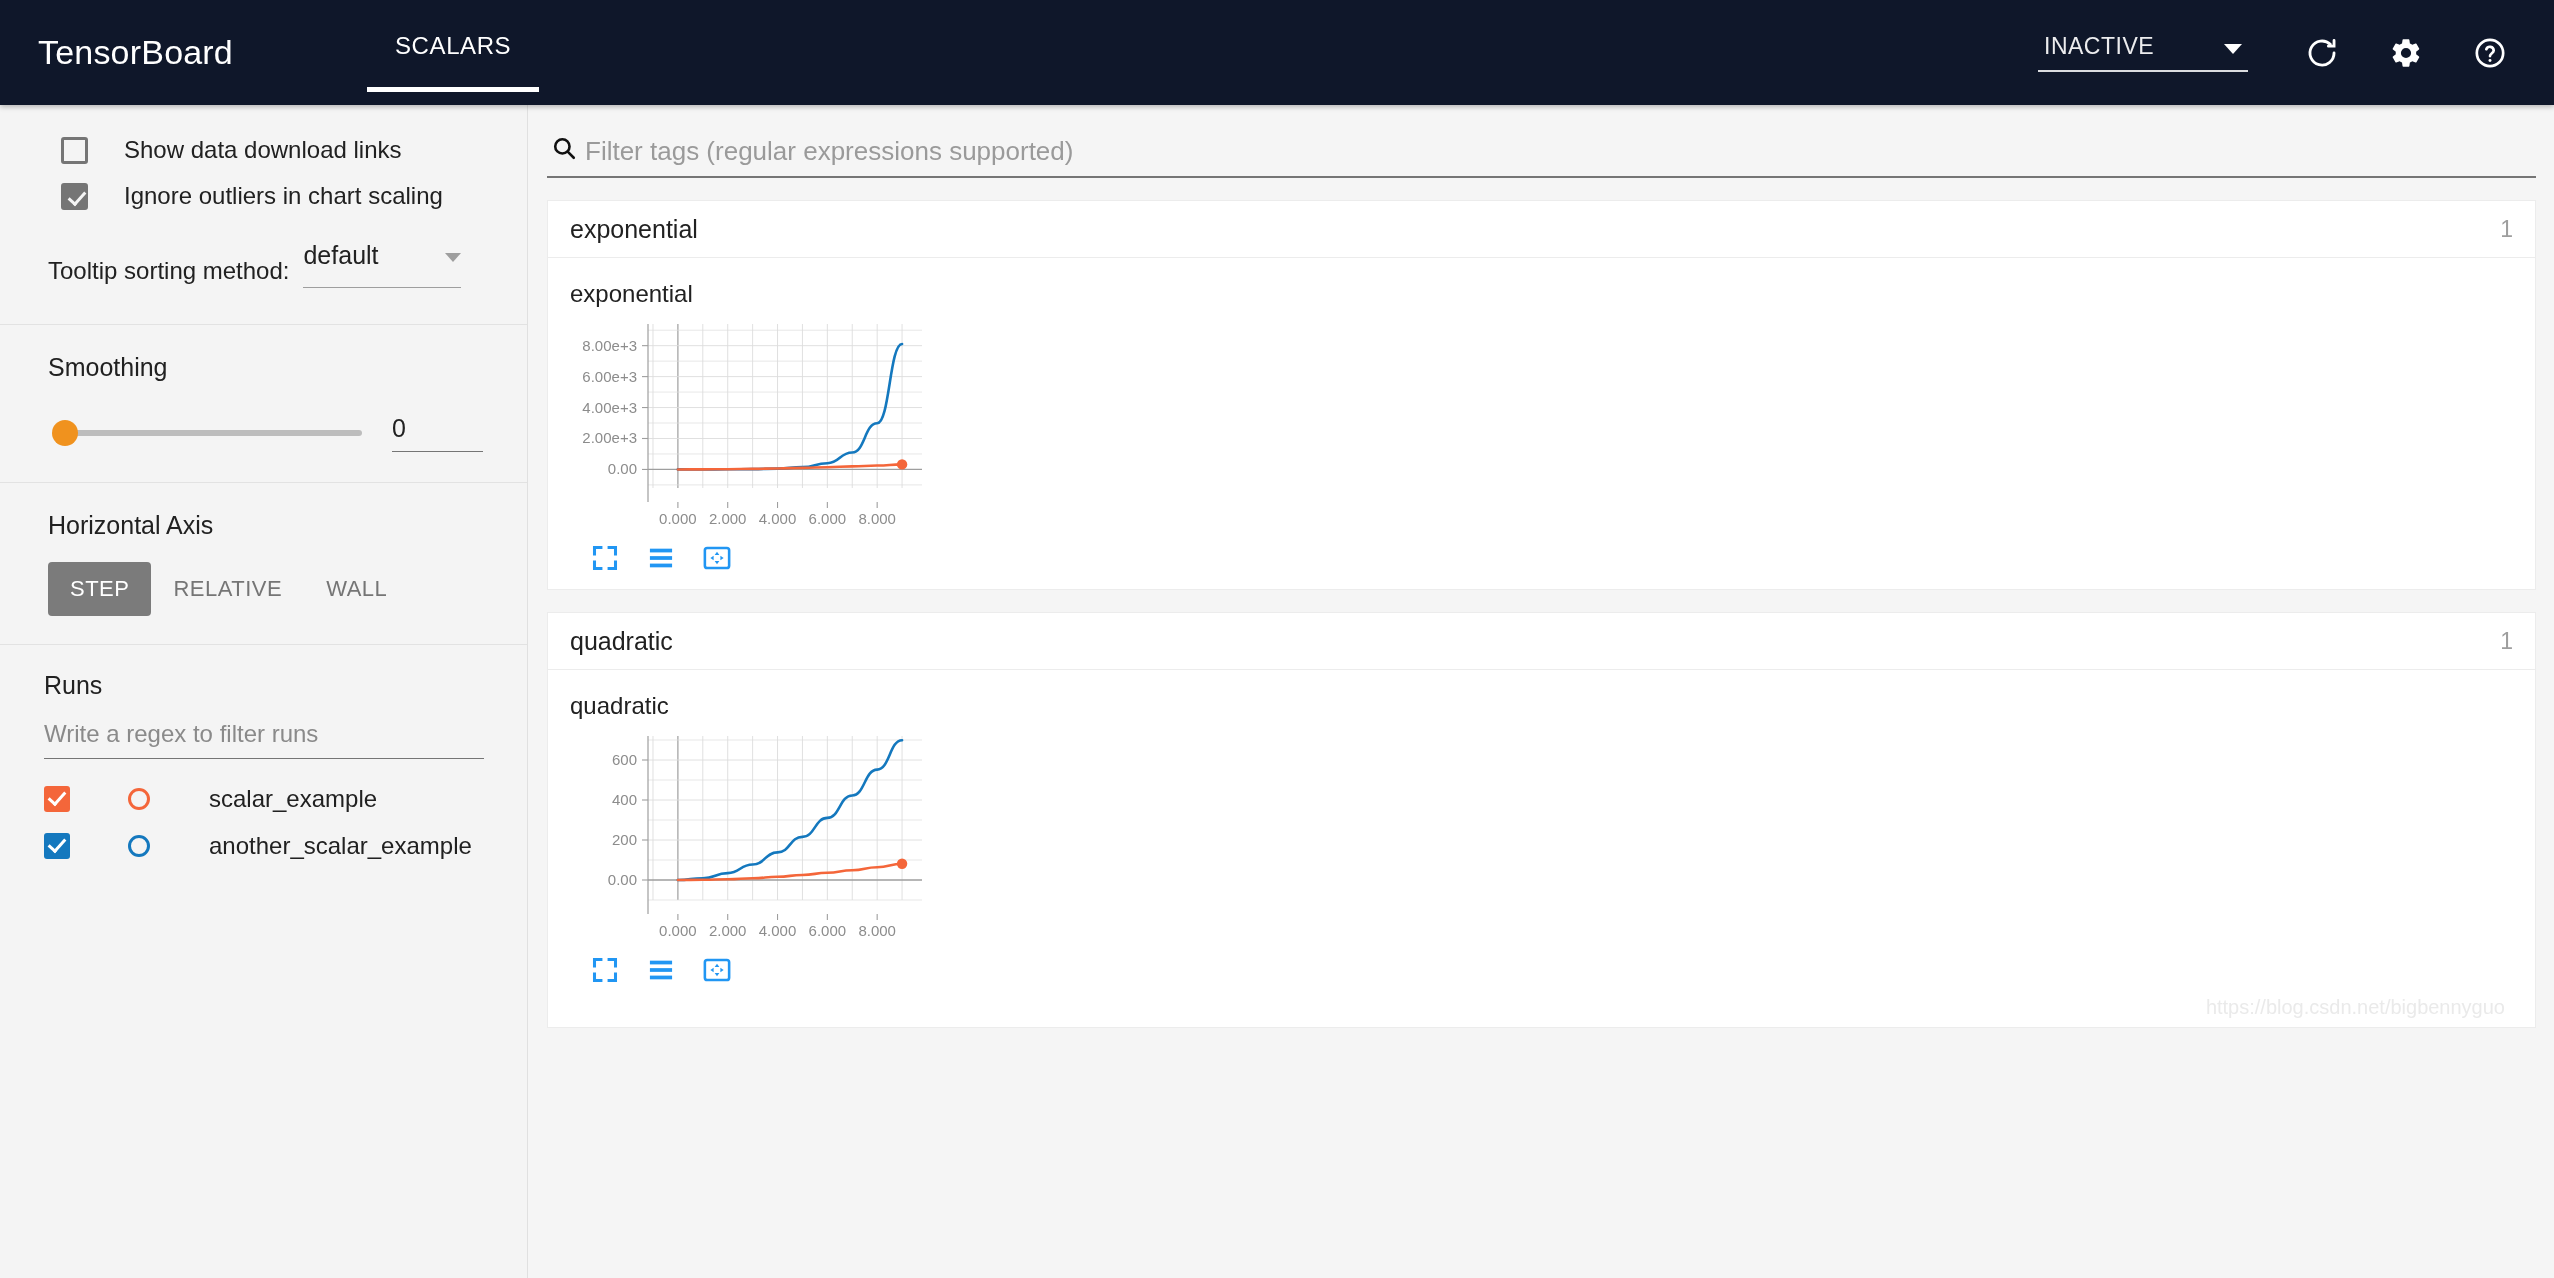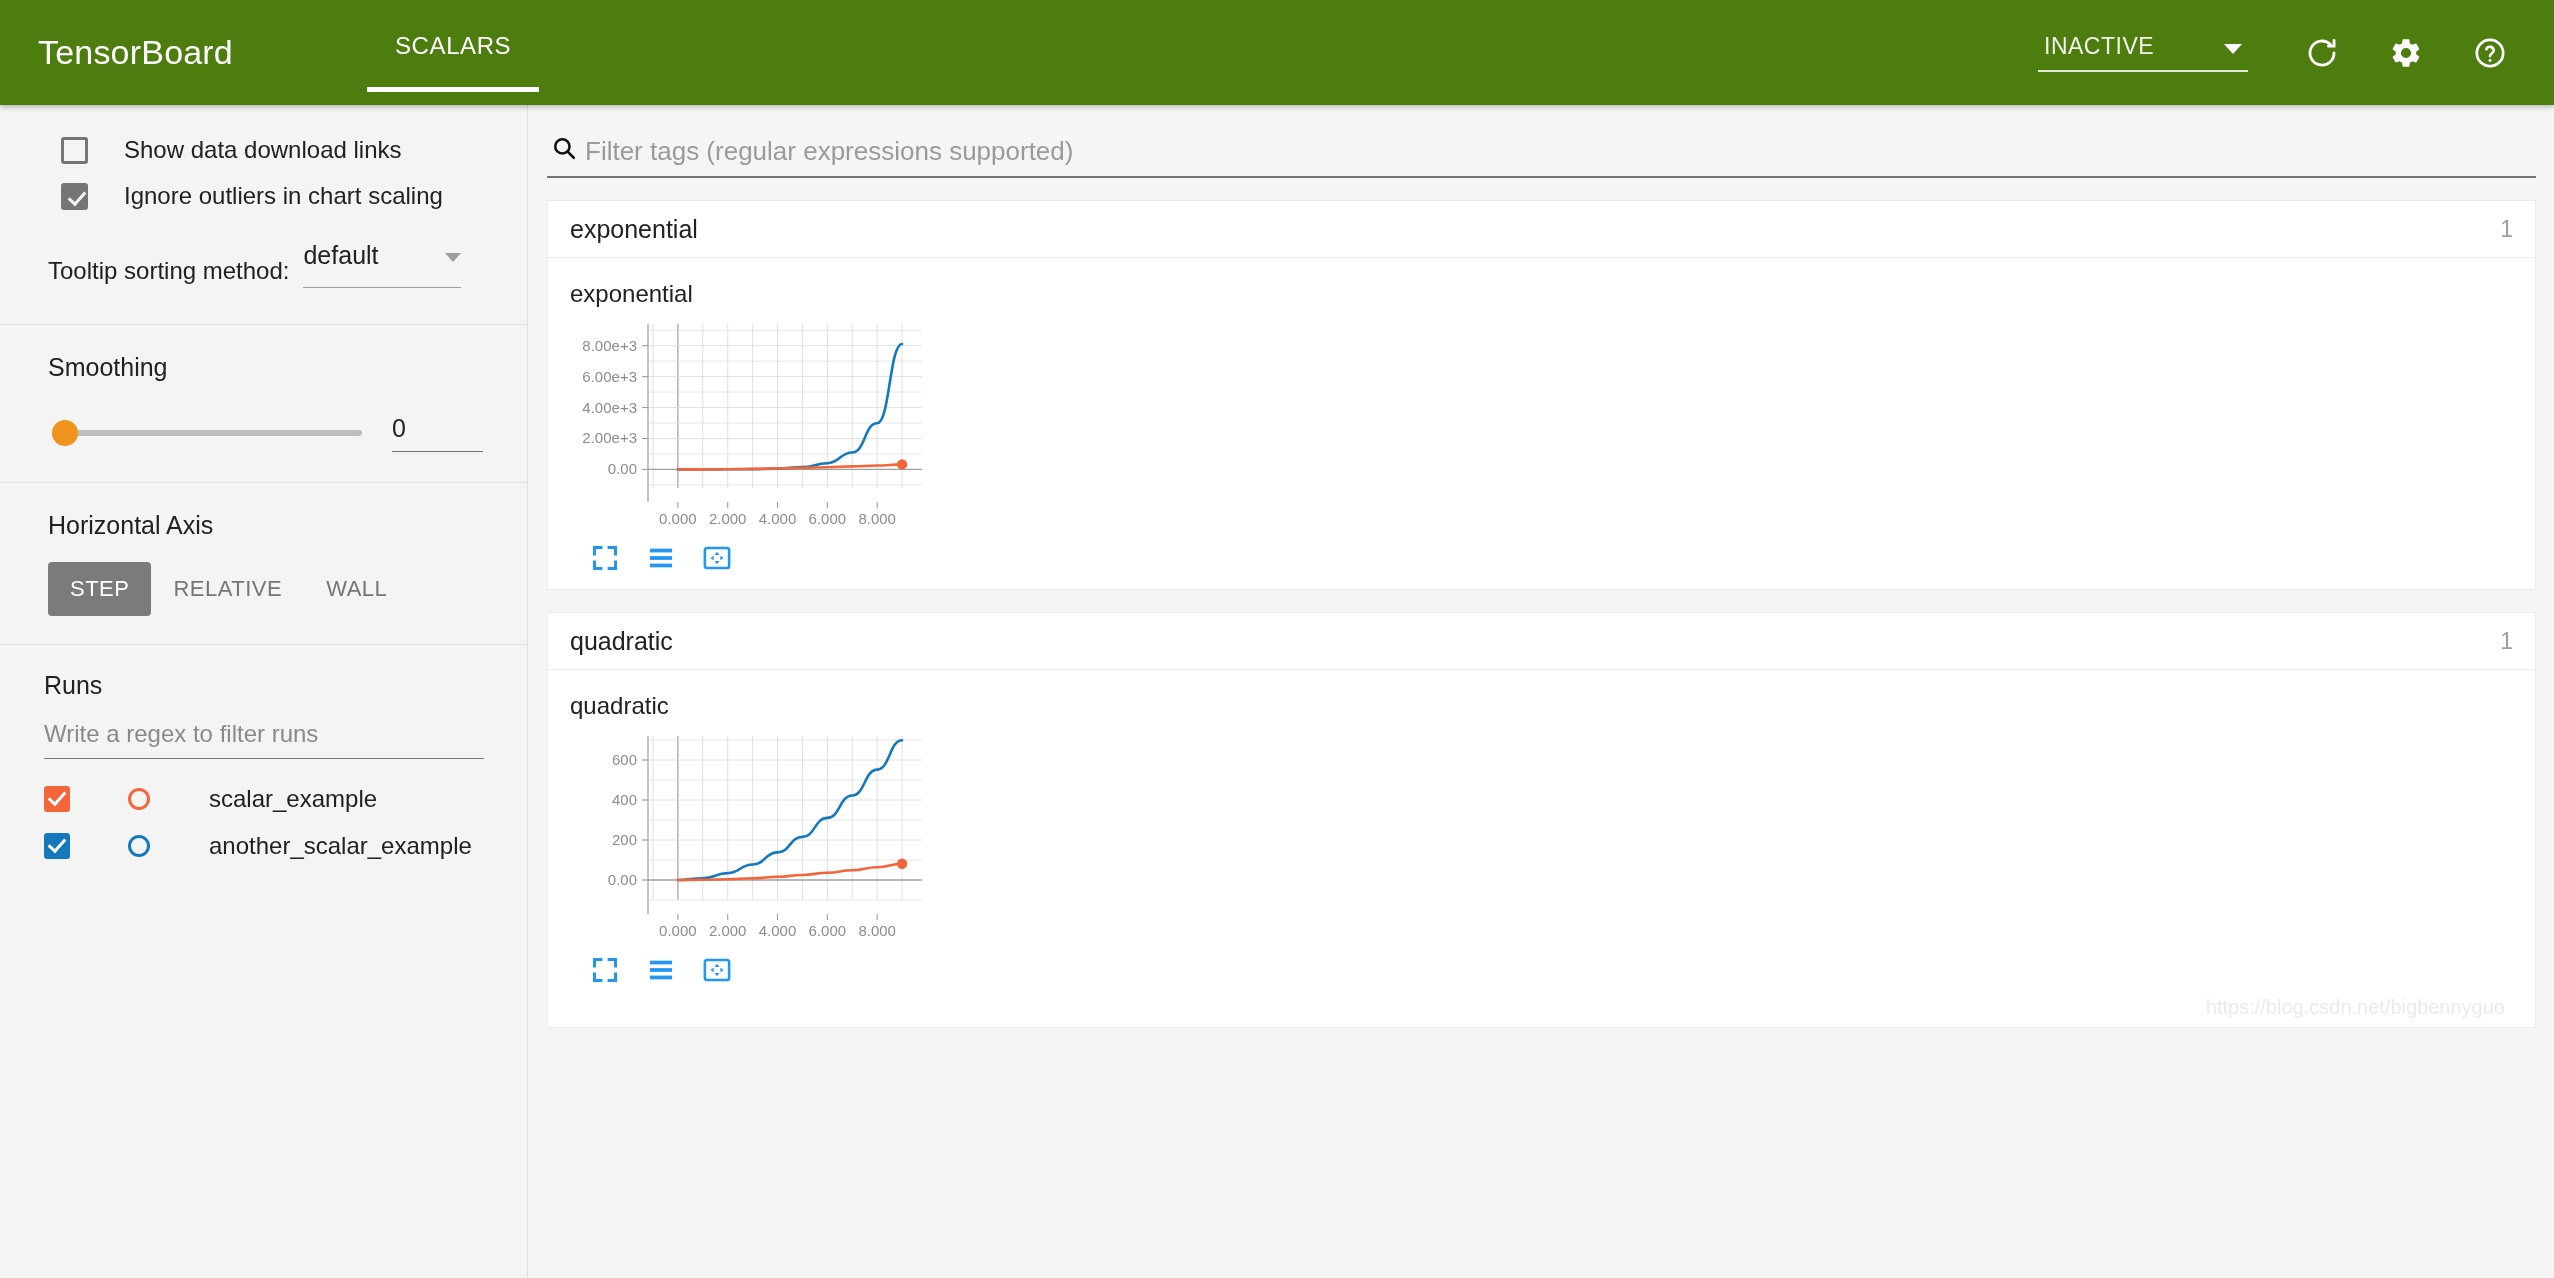--- a/index.html
+++ b/index.html
@@ -7,21 +7,21 @@
     width: 2554px; height: 1278px;
     font-family: "Liberation Sans", sans-serif;
     background: #f5f5f5;
     overflow: hidden;
   }
 
   
   #app-header {
     position: absolute; top: 0; left: 0;
     width: 2554px; height: 105px;
-    background: #4d7c0f;
+    background: #0f172a;
     display: flex; align-items: center;
     box-shadow: 0 2px 5px rgba(0,0,0,0.26);
     z-index: 10;
   }
   #brand {
     color: #fff; font-size: 34px; letter-spacing: 0.2px;
     margin-left: 38px; font-weight: 400; white-space: nowrap;
   }
   #nav-tabs { display: flex; align-items: stretch; height: 105px; margin-left: 134px; }
   .nav-tab {

